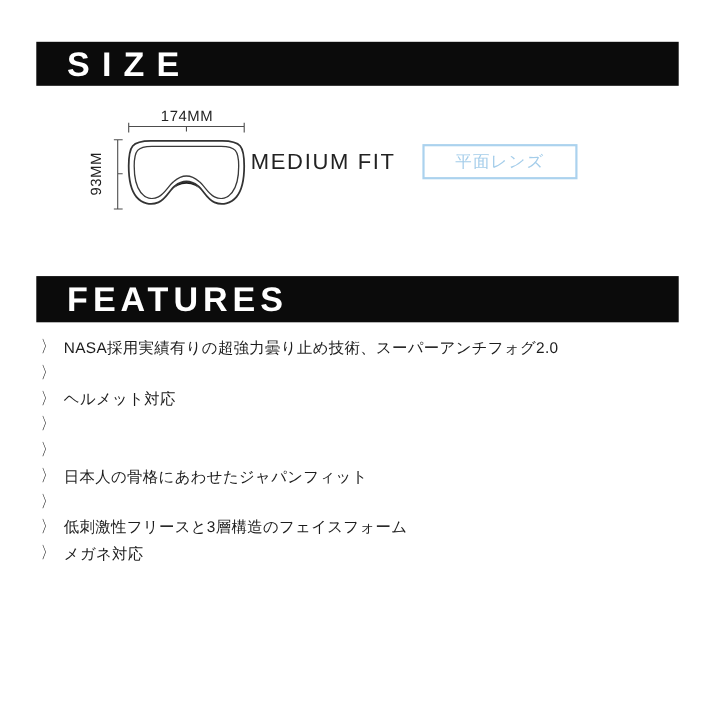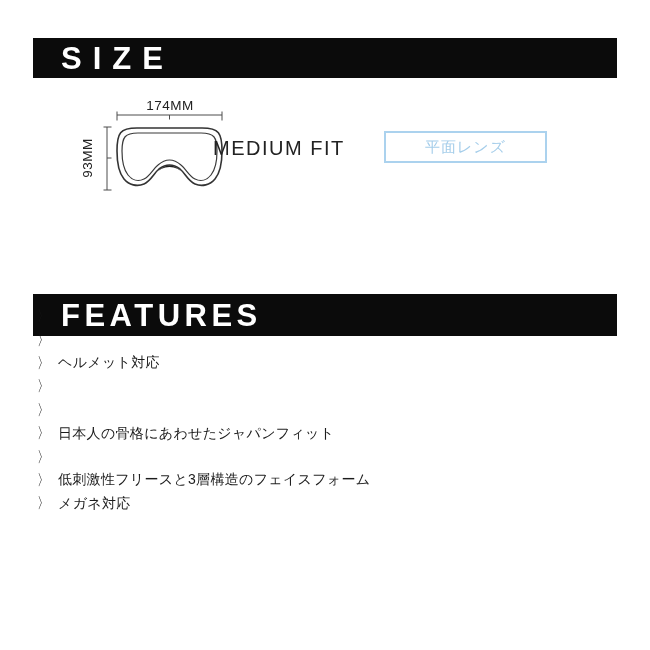--- a/index.html
+++ b/index.html
@@ -8,33 +8,33 @@
     font-family:"Liberation Sans", sans-serif;
     position:relative;overflow:hidden;
   }
   .bar{
     position:absolute;left:33px;width:584px;
     background:#0b0b0b;color:#ffffff;
     display:flex;align-items:center;
     padding-left:28px;box-sizing:border-box;
   }
   #size-bar{top:38px;height:40px;}
-  #features-bar{top:251px;height:42px;margin-top:43px;}
+  #features-bar{top:251px;height:42px;}
   .bar-label{font-weight:600;font-size:31px;line-height:1;}
   .bar-label.size{letter-spacing:11px;}
   .bar-label.features{letter-spacing:4.5px;}
 
   #size-diagram{position:absolute;left:55px;top:97px;width:145px;height:100px;margin-left:27px;}
   #fit-label{
-    position:absolute;left:213px;top:137px;
+    position:absolute;left:228px;top:137px;
     font-size:20px;letter-spacing:1.5px;color:#222222;font-weight:500;
     white-space:nowrap;
   }
   #lens-badge{
-    position:absolute;left:384px;top:131px;width:163px;height:32px;
+    position:absolute;left:384px;top:131px;width:141px;height:32px;
     box-sizing:border-box;border:2px solid #abd2ee;
     color:#a4cdea;font-size:15px;letter-spacing:1px;
     display:flex;align-items:center;justify-content:center;
     background:#ffffff;white-space:nowrap;
   }
 
   #features-list{
     position:absolute;left:33px;top:304px;width:584px;
     list-style:none;margin:0;padding:0;
   }
@@ -89,20 +89,21 @@
 
 <div id="lens-badge">平面レンズ</div>
 
 <header class="bar" id="features-bar">
   <span class="bar-label features">FEATURES</span>
 </header>
 
 <ul id="features-list">
   <li>
     <span class="chev">〉</span>
+    <span class="feat-text">NASA採用実績有りの超強力曇り止め技術、スーパーアンチフォグ2.0</span>
   </li>
   <li>
     <span class="chev">〉</span>
   </li>
   <li>
     <span class="chev">〉</span>
     <span class="feat-text">ヘルメット対応</span>
   </li>
   <li>
     <span class="chev">〉</span>

